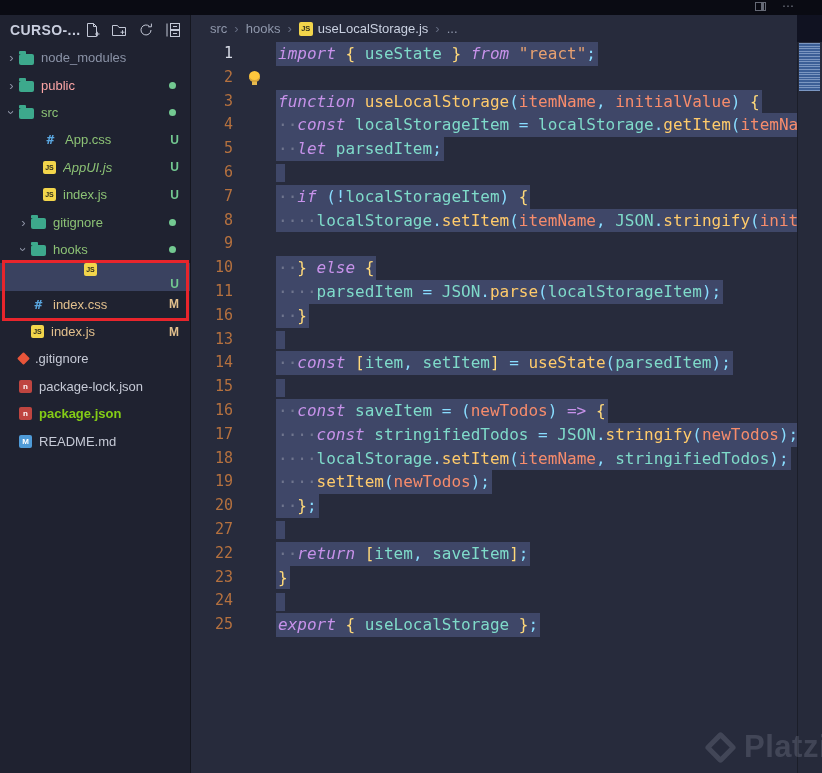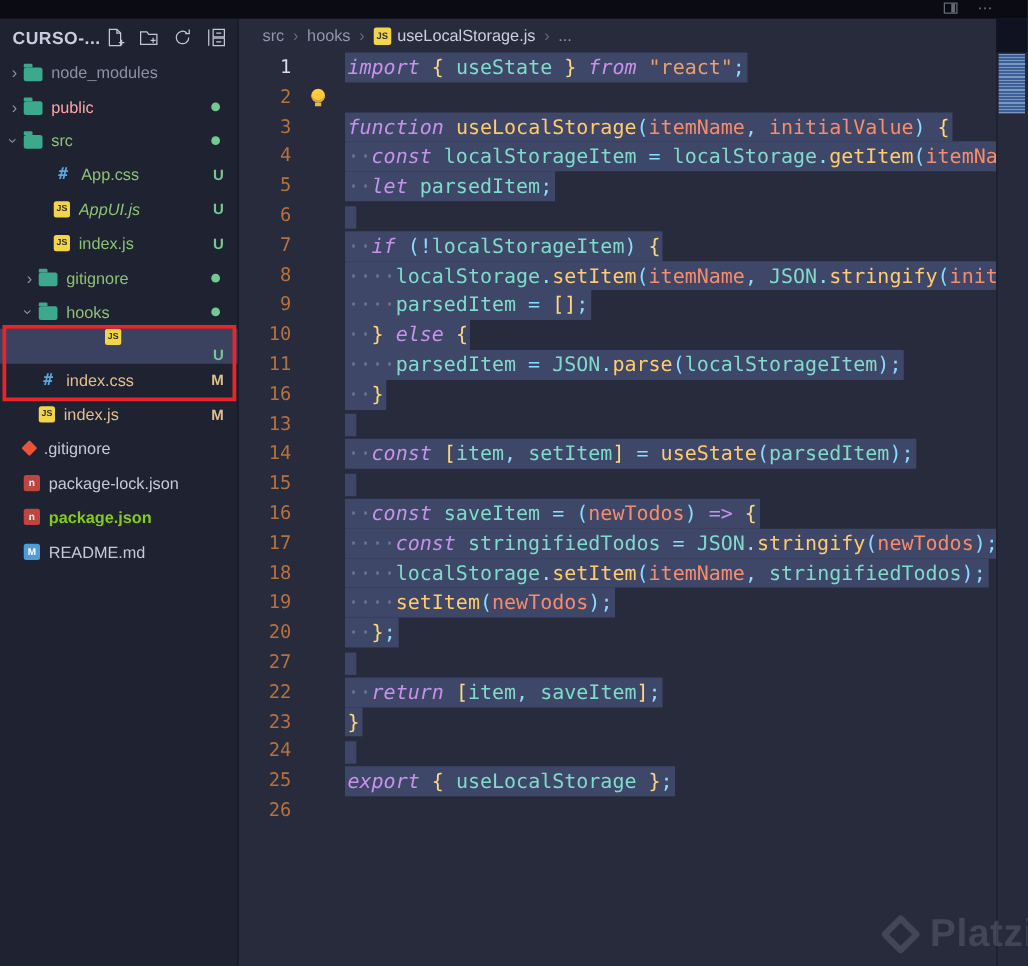--- a/index.html
+++ b/index.html
@@ -282,38 +282,37 @@
       </div>
     <div class="code">
         <div class="code-line"><span class="lnum active">1</span><span class="deco"></span><span class="ltext"><span class="selspan"><span class="tk-kw">import </span><span class="tk-brace">{ </span><span class="tk-var">useState</span><span class="tk-brace"> } </span><span class="tk-kw">from </span><span class="tk-str">"react"</span><span class="tk-punct">;</span></span></span></div>
         <div class="code-line"><span class="lnum">2</span><span class="deco"><span class="bulb"></span></span><span class="ltext"></span></div>
         <div class="code-line"><span class="lnum">3</span><span class="deco"></span><span class="ltext"><span class="selspan"><span class="tk-kw">function </span><span class="tk-fn">useLocalStorage</span><span class="tk-punct">(</span><span class="tk-param">itemName</span><span class="tk-punct">, </span><span class="tk-param">initialValue</span><span class="tk-punct">) </span><span class="tk-brace">{</span></span></span></div>
         <div class="code-line"><span class="lnum">4</span><span class="deco"></span><span class="ltext"><span class="selspan"><span class="tk-ws">··</span><span class="tk-kw">const </span><span class="tk-var">localStorageItem</span><span class="tk-punct"> = </span><span class="tk-var">localStorage</span><span class="tk-punct">.</span><span class="tk-fn">getItem</span><span class="tk-punct">(</span><span class="tk-param">itemName</span></span></span></div>
         <div class="code-line"><span class="lnum">5</span><span class="deco"></span><span class="ltext"><span class="selspan"><span class="tk-ws">··</span><span class="tk-kw">let </span><span class="tk-var">parsedItem</span><span class="tk-punct">;</span></span></span></div>
         <div class="code-line"><span class="lnum">6</span><span class="deco"></span><span class="ltext"><span class="stub"></span></span></div>
         <div class="code-line"><span class="lnum">7</span><span class="deco"></span><span class="ltext"><span class="selspan"><span class="tk-ws">··</span><span class="tk-kw">if </span><span class="tk-punct">(!</span><span class="tk-var">localStorageItem</span><span class="tk-punct">) </span><span class="tk-brace">{</span></span></span></div>
         <div class="code-line"><span class="lnum">8</span><span class="deco"></span><span class="ltext"><span class="selspan"><span class="tk-ws">····</span><span class="tk-var">localStorage</span><span class="tk-punct">.</span><span class="tk-fn">setItem</span><span class="tk-punct">(</span><span class="tk-param">itemName</span><span class="tk-punct">, </span><span class="tk-var">JSON</span><span class="tk-punct">.</span><span class="tk-fn">stringify</span><span class="tk-punct">(</span><span class="tk-param">initialValue</span></span></span></div>
-        <div class="code-line"><span class="lnum">9</span><span class="deco"></span><span class="ltext"><span class="selspan"><span class="tk-ws">····</span><span class="tk-var">parsedItem</span><span class="tk-punct"> = </span><span class="tk-brace">[]</span><span class="tk-punct">;</span></span></span></div>
+        <div class="code-line"><span class="lnum">9</span><span class="deco"></span></div>
         <div class="code-line"><span class="lnum">10</span><span class="deco"></span><span class="ltext"><span class="selspan"><span class="tk-ws">··</span><span class="tk-brace">} </span><span class="tk-kw">else </span><span class="tk-brace">{</span></span></span></div>
         <div class="code-line"><span class="lnum">11</span><span class="deco"></span><span class="ltext"><span class="selspan"><span class="tk-ws">····</span><span class="tk-var">parsedItem</span><span class="tk-punct"> = </span><span class="tk-var">JSON</span><span class="tk-punct">.</span><span class="tk-fn">parse</span><span class="tk-punct">(</span><span class="tk-var">localStorageItem</span><span class="tk-punct">);</span></span></span></div>
         <div class="code-line"><span class="lnum">16</span><span class="deco"></span><span class="ltext"><span class="selspan"><span class="tk-ws">··</span><span class="tk-brace">}</span></span></span></div>
         <div class="code-line"><span class="lnum">13</span><span class="deco"></span><span class="ltext"><span class="stub"></span></span></div>
         <div class="code-line"><span class="lnum">14</span><span class="deco"></span><span class="ltext"><span class="selspan"><span class="tk-ws">··</span><span class="tk-kw">const </span><span class="tk-brace">[</span><span class="tk-var">item</span><span class="tk-punct">, </span><span class="tk-var">setItem</span><span class="tk-brace">] </span><span class="tk-punct">= </span><span class="tk-fn">useState</span><span class="tk-punct">(</span><span class="tk-var">parsedItem</span><span class="tk-punct">);</span></span></span></div>
         <div class="code-line"><span class="lnum">15</span><span class="deco"></span><span class="ltext"><span class="stub"></span></span></div>
         <div class="code-line"><span class="lnum">16</span><span class="deco"></span><span class="ltext"><span class="selspan"><span class="tk-ws">··</span><span class="tk-kw">const </span><span class="tk-var">saveItem</span><span class="tk-punct"> = (</span><span class="tk-param">newTodos</span><span class="tk-punct">) </span><span class="tk-kw">=&gt; </span><span class="tk-brace">{</span></span></span></div>
         <div class="code-line"><span class="lnum">17</span><span class="deco"></span><span class="ltext"><span class="selspan"><span class="tk-ws">····</span><span class="tk-kw">const </span><span class="tk-var">stringifiedTodos</span><span class="tk-punct"> = </span><span class="tk-var">JSON</span><span class="tk-punct">.</span><span class="tk-fn">stringify</span><span class="tk-punct">(</span><span class="tk-param">newTodos</span><span class="tk-punct">);</span></span></span></div>
         <div class="code-line"><span class="lnum">18</span><span class="deco"></span><span class="ltext"><span class="selspan"><span class="tk-ws">····</span><span class="tk-var">localStorage</span><span class="tk-punct">.</span><span class="tk-fn">setItem</span><span class="tk-punct">(</span><span class="tk-param">itemName</span><span class="tk-punct">, </span><span class="tk-var">stringifiedTodos</span><span class="tk-punct">);</span></span></span></div>
         <div class="code-line"><span class="lnum">19</span><span class="deco"></span><span class="ltext"><span class="selspan"><span class="tk-ws">····</span><span class="tk-fn">setItem</span><span class="tk-punct">(</span><span class="tk-param">newTodos</span><span class="tk-punct">);</span></span></span></div>
         <div class="code-line"><span class="lnum">20</span><span class="deco"></span><span class="ltext"><span class="selspan"><span class="tk-ws">··</span><span class="tk-brace">}</span><span class="tk-punct">;</span></span></span></div>
         <div class="code-line"><span class="lnum">27</span><span class="deco"></span><span class="ltext"><span class="stub"></span></span></div>
         <div class="code-line"><span class="lnum">22</span><span class="deco"></span><span class="ltext"><span class="selspan"><span class="tk-ws">··</span><span class="tk-kw">return </span><span class="tk-brace">[</span><span class="tk-var">item</span><span class="tk-punct">, </span><span class="tk-var">saveItem</span><span class="tk-brace">]</span><span class="tk-punct">;</span></span></span></div>
         <div class="code-line"><span class="lnum">23</span><span class="deco"></span><span class="ltext"><span class="selspan"><span class="tk-brace">}</span></span></span></div>
         <div class="code-line"><span class="lnum">24</span><span class="deco"></span><span class="ltext"><span class="stub"></span></span></div>
         <div class="code-line"><span class="lnum">25</span><span class="deco"></span><span class="ltext"><span class="selspan"><span class="tk-kw">export </span><span class="tk-brace">{ </span><span class="tk-var">useLocalStorage</span><span class="tk-brace"> }</span><span class="tk-punct">;</span></span></span></div>
-        <div class="code-line"><span class="lnum">26</span><span class="deco"></span><span class="ltext"></span></div>
       </div>
     <div class="minimap">
       <div class="mini-sel"></div>
     </div>
     <div class="minimap-top"></div>
   </div>
 
 </div>
 
 <div class="watermark">

